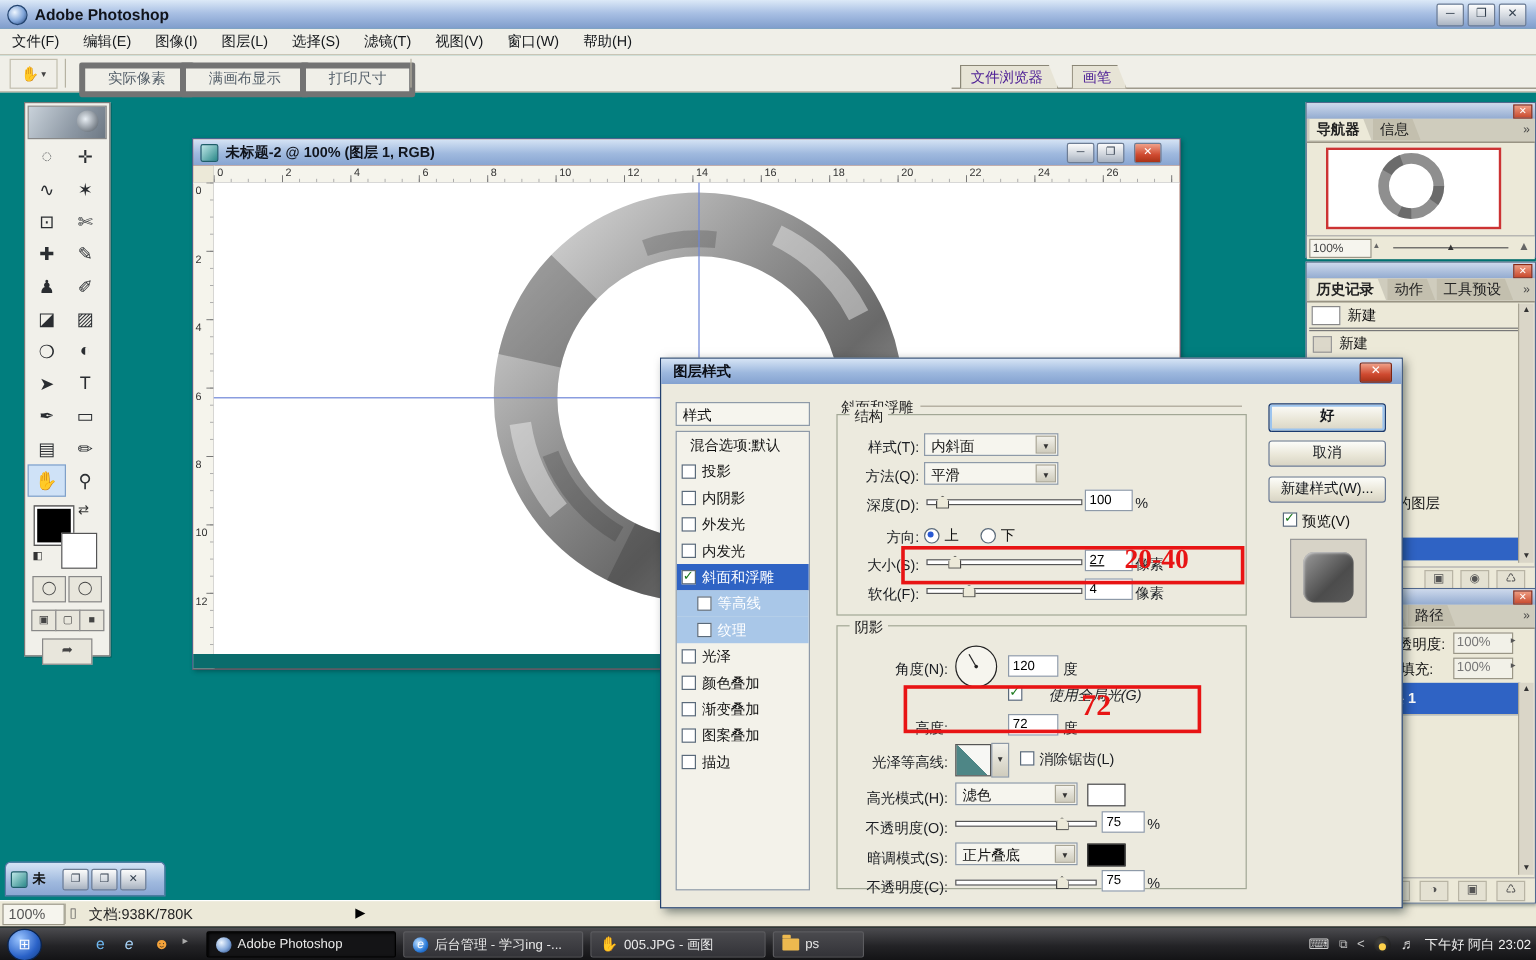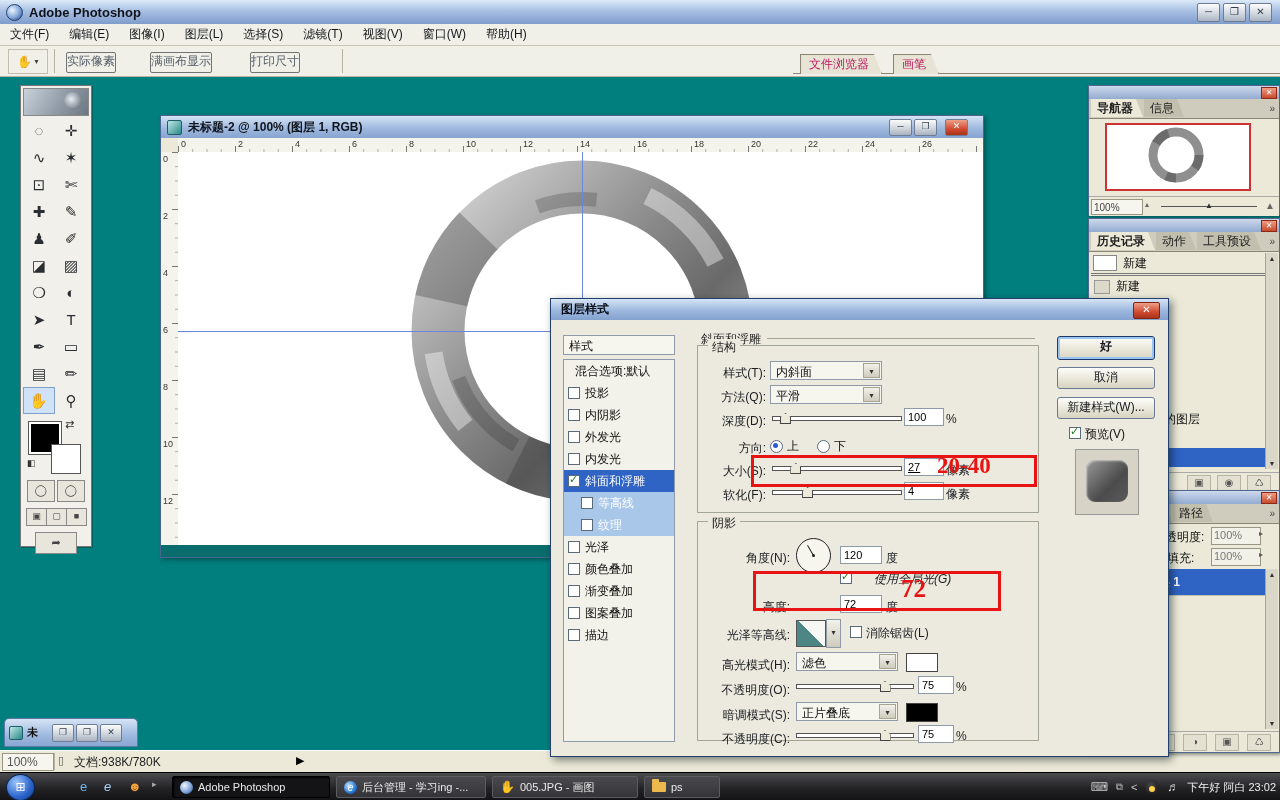--- a/index.html
+++ b/index.html
@@ -11,23 +11,23 @@
   .titlebar{left:0;top:0;width:1280px;height:24px;background:linear-gradient(180deg,#dce9f7,#a9c0e4 45%,#7e9ccb);border-bottom:1px solid #5d79a8;display:flex;align-items:center;}
   .app-icon{width:15px;height:15px;margin:0 6px 0 6px;border-radius:50%;background:radial-gradient(circle at 35% 35%,#eef6ff,#7fa4d8 55%,#1c3a6e);border:1px solid #23446f;}
   .app-title{font-weight:bold;font-size:13px;color:#10131a;}
   .winbtn{width:21px;height:17px;margin-left:3px;background:linear-gradient(180deg,#fdfdfd,#cfd5dd 60%,#aab4c2);border:1px solid #6e7d94;border-radius:2px;text-align:center;line-height:15px;font-size:10px;color:#33404f;}
   .winbtns{position:absolute;right:8px;top:3px;display:flex;}
   .menubar{left:0;top:24px;width:1280px;height:21px;background:#f0efe8;border-bottom:1px solid #c9c5b5;display:flex;align-items:center;}
   .mi{padding:2px 10px;color:#15181c;}
   .optionsbar{left:0;top:46px;width:1280px;height:30px;background:#f0efe8;border-bottom:1px solid #b8b4a4;}
   .handbox{left:8px;top:3px;width:38px;height:23px;border:1px solid #c2beae;display:flex;align-items:center;justify-content:center;gap:2px;background:#f0efe8;}
   .vsep{width:1px;background:#b6b2a2;}
-  .obtn{position:absolute;top:6px;height:19px;border:1px solid #737373;border-radius:2px;background:#f0efe8;color:#55606a;text-align:center;line-height:17px;padding:0 0;}
+  .obtn{position:absolute;top:6px;height:19px;border:5px solid #737373;border-radius:2px;background:#f0efe8;color:#55606a;text-align:center;line-height:17px;padding:0 19px;}
   .well-line{left:793px;top:27px;width:487px;height:1px;background:#8a8676;}
-  .welltab{position:absolute;top:8px;height:19px;padding:0 12px 0 8px;background:#e7e4d6;border:1px solid #8a8676;border-bottom:none;clip-path:polygon(0 0,calc(100% - 8px) 0,100% 100%,0 100%);line-height:18px;color:#be185d;}
+  .welltab{position:absolute;top:8px;height:19px;padding:0 12px 0 8px;background:#e7e4d6;border:1px solid #8a8676;border-bottom:none;clip-path:polygon(0 0,calc(100% - 8px) 0,100% 100%,0 100%);line-height:18px;color:#4c1d95;}
   
   .toolbox{left:20px;top:85px;width:70px;height:460px;background:#f1f0ea;border:1px solid #777;box-shadow:1px 1px 0 #045e5e;}
   .tb-art{position:absolute;left:2px;top:2px;width:64px;height:26px;background:linear-gradient(120deg,#c9d2da,#8d98a4 60%,#6d7884);border:1px solid #888;}
   .tb-art::after{content:"";position:absolute;right:6px;top:3px;width:18px;height:18px;border-radius:50%;background:radial-gradient(circle at 40% 40%,#e8eef4,#49525c);}
   .tb-grid{position:absolute;left:2px;top:31px;width:64px;display:grid;grid-template-columns:32px 32px;}
   .tool{height:27px;display:flex;align-items:center;justify-content:center;font-size:15px;color:#2a2d31;}
   .tool.sel{background:#cfe2f7;border:1px solid #7fa0c8;box-sizing:border-box;}
   .fgswatch{left:8px;top:336px;width:28px;height:28px;background:#000;border:2px solid #fff;outline:1px solid #555;}
   .bgswatch{left:30px;top:358px;width:28px;height:28px;background:#fff;border:1px solid #555;}
   .swapicon{left:44px;top:332px;font-size:11px;color:#333;}

